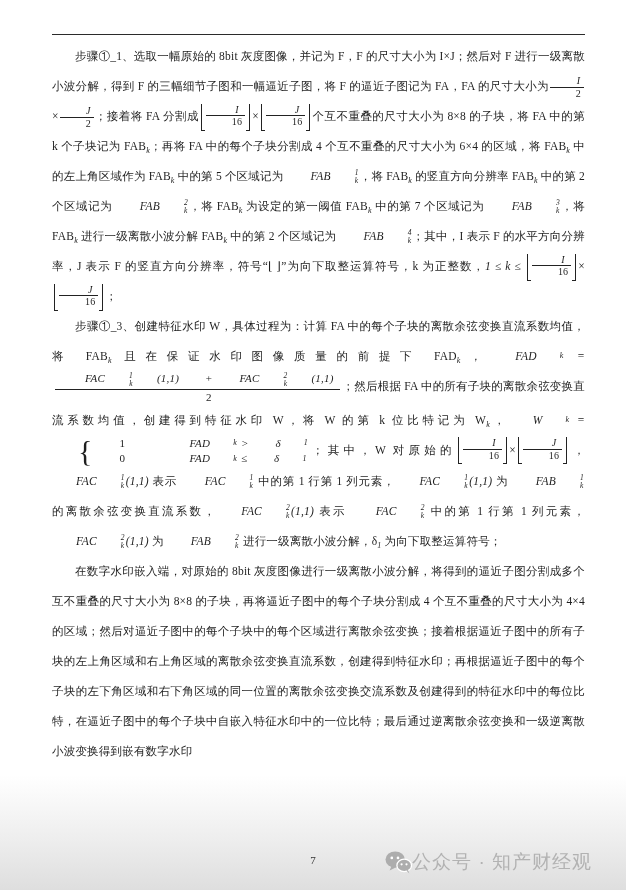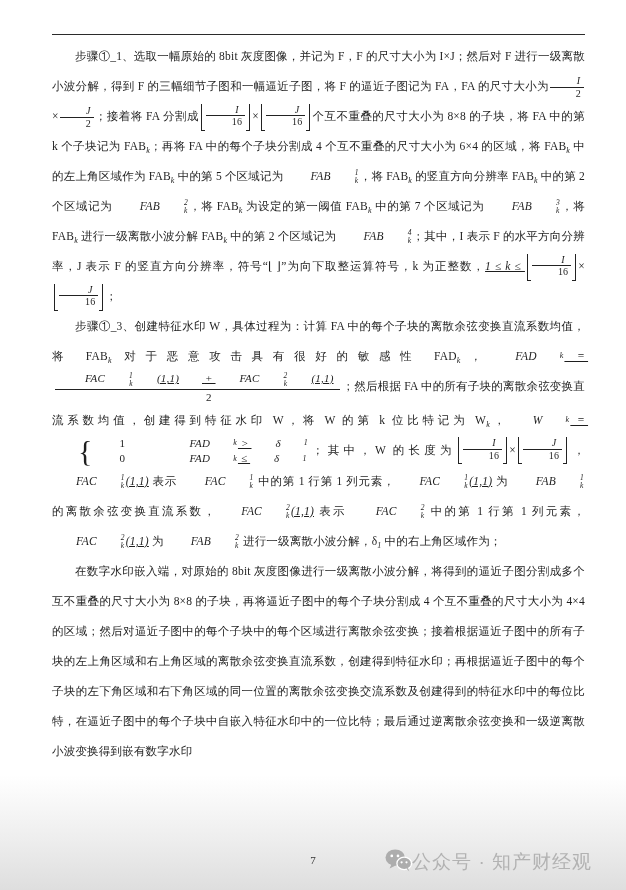--- a/index.html
+++ b/index.html
@@ -14,21 +14,21 @@
     pointer-events:none;
   }
   .content{position:absolute;left:52px;top:34px;width:533px;}
   .top-rule{border-top:1px solid #2b2b2b;height:0;margin-bottom:6px;}
   .para{
     margin:0;font-size:11.5px;line-height:30px;text-align:justify;
     letter-spacing:0.2px;
   }
   .para.indent{text-indent:2em;}
   .run{white-space:pre-wrap;}
-  .m{font-style:italic;text-decoration:underline;}
+  .m{font-style:italic;}
   sub.rsub{font-size:8px;font-style:italic;line-height:0;}
   
   .fr{
     display:inline-flex;flex-direction:column;text-align:center;
     vertical-align:middle;font-size:10px;line-height:1.15;margin:0 1px;
   }
   .fr .n{border-bottom:1px solid #222;padding:0 3px;font-style:italic;}
   .fr .d{padding:0 3px;font-style:normal;}
   
   .ffr{display:inline-flex;align-items:stretch;vertical-align:middle;margin:0 2px;}
@@ -55,21 +55,21 @@
   .cases .crows{display:inline-flex;flex-direction:column;gap:1px;font-size:11px;line-height:1.3;}
   .cases .crow{display:flex;}
   .cases .cv{width:46px;font-style:normal;}
   .cases .cc{font-style:italic;}
   
   .pageno{
     position:absolute;left:0;width:100%;bottom:24px;text-align:center;
     font-size:11px;color:#333;z-index:2;
   }
   .watermark{
-    position:absolute;right:34px;bottom:15px;display:flex;align-items:flex-start;
+    position:absolute;right:34px;bottom:15px;display:flex;align-items:center;
     z-index:2;
   }
   .watermark .wm-label{
     font-family:"Liberation Sans","DejaVu Sans",sans-serif;
     font-size:19px;color:#b2b2b2;letter-spacing:1px;
   }
 </style>
 </head>
 <body>
 
@@ -128,21 +128,21 @@
           </span>
           <span class="br"></span>
         </span><span class="run">×</span><span class="ffr">
           <span class="bl"></span>
           <span class="fr">
             <span class="n">J</span>
             <span class="d">16</span>
           </span>
           <span class="br"></span>
         </span><span class="run">；</span></p>
-      <p class="para indent"><span class="run">步骤①_3、创建特征水印 W，具体过程为：计算 FA 中的每个子块的离散余弦变换直流系数均值，将 FAB</span><sub class="rsub">k</sub><span class="run"> 对于恶意攻击具有很好的敏感性 FAD</span><sub class="rsub">k</sub><span class="run">，</span><span class="ss">
+      <p class="para indent"><span class="run">步骤①_3、创建特征水印 W，具体过程为：计算 FA 中的每个子块的离散余弦变换直流系数均值，将 FAB</span><sub class="rsub">k</sub><span class="run"> 且在保证水印图像质量的前提下 FAD</span><sub class="rsub">k</sub><span class="run">，</span><span class="ss">
           <span class="b">FAD</span>
           <sub class="rsub">k</sub>
         </span><span class="run m"> = </span><span class="fr2">
           <span class="num">
             <span class="ss">
               <span class="b">FAC</span>
               <span class="stack">
                 <span class="sp">1</span>
                 <span class="sb">k</span>
               </span>
@@ -179,21 +179,21 @@
               <span class="cv">0</span>
               <span class="cc"><span class="ss">
                   <span class="b">FAD</span>
                   <sub class="rsub">k</sub>
                 </span><span class="run m"> ≤ </span><span class="ss">
                   <span class="b">δ</span>
                   <sub class="rsub">1</sub>
                 </span></span>
             </span>
           </span>
-        </span><span class="run">；其中，W 的长度为</span><span class="ffr">
+        </span><span class="run">；其中，W 对原始的</span><span class="ffr">
           <span class="bl"></span>
           <span class="fr">
             <span class="n">I</span>
             <span class="d">16</span>
           </span>
           <span class="br"></span>
         </span><span class="run">×</span><span class="ffr">
           <span class="bl"></span>
           <span class="fr">
             <span class="n">J</span>
@@ -241,21 +241,21 @@
           <span class="stack">
             <span class="sp">2</span>
             <span class="sb">k</span>
           </span>
         </span><span class="run m">(1,1)</span><span class="run"> 为 </span><span class="ss">
           <span class="b">FAB</span>
           <span class="stack">
             <span class="sp">2</span>
             <span class="sb">k</span>
           </span>
-        </span><span class="run"> 进行一级离散小波分解，δ</span><sub class="rsub">1</sub><span class="run"> 中的右上角区域作为；</span></p>
+        </span><span class="run"> 进行一级离散小波分解，δ</span><sub class="rsub">1</sub><span class="run"> 为向下取整运算符号；</span></p>
       <p class="para indent"><span class="run">在数字水印嵌入端，对原始的 8bit 灰度图像进行一级离散小波分解，将得到的逼近子图分割成多个互不重叠的尺寸大小为 8×8 的子块，再将逼近子图中的每个子块分割成 4 个互不重叠的尺寸大小为 4×4 的区域；然后对逼近子图中的每个子块中的每个区域进行离散余弦变换；接着根据逼近子图中的所有子块的左上角区域和右上角区域的离散余弦变换直流系数，创建得到特征水印；再根据逼近子图中的每个子块的左下角区域和右下角区域的同一位置的离散余弦变换交流系数及创建得到的特征水印中的每位比特，在逼近子图中的每个子块中自嵌入特征水印中的一位比特；最后通过逆离散余弦变换和一级逆离散小波变换得到嵌有数字水印</span></p>
     </div>
 </div>
 
 <div class="bottom-grad"></div>
 
 <div class="pageno">7</div>
 
 <div class="watermark">
   <span style="display:inline-flex;">

